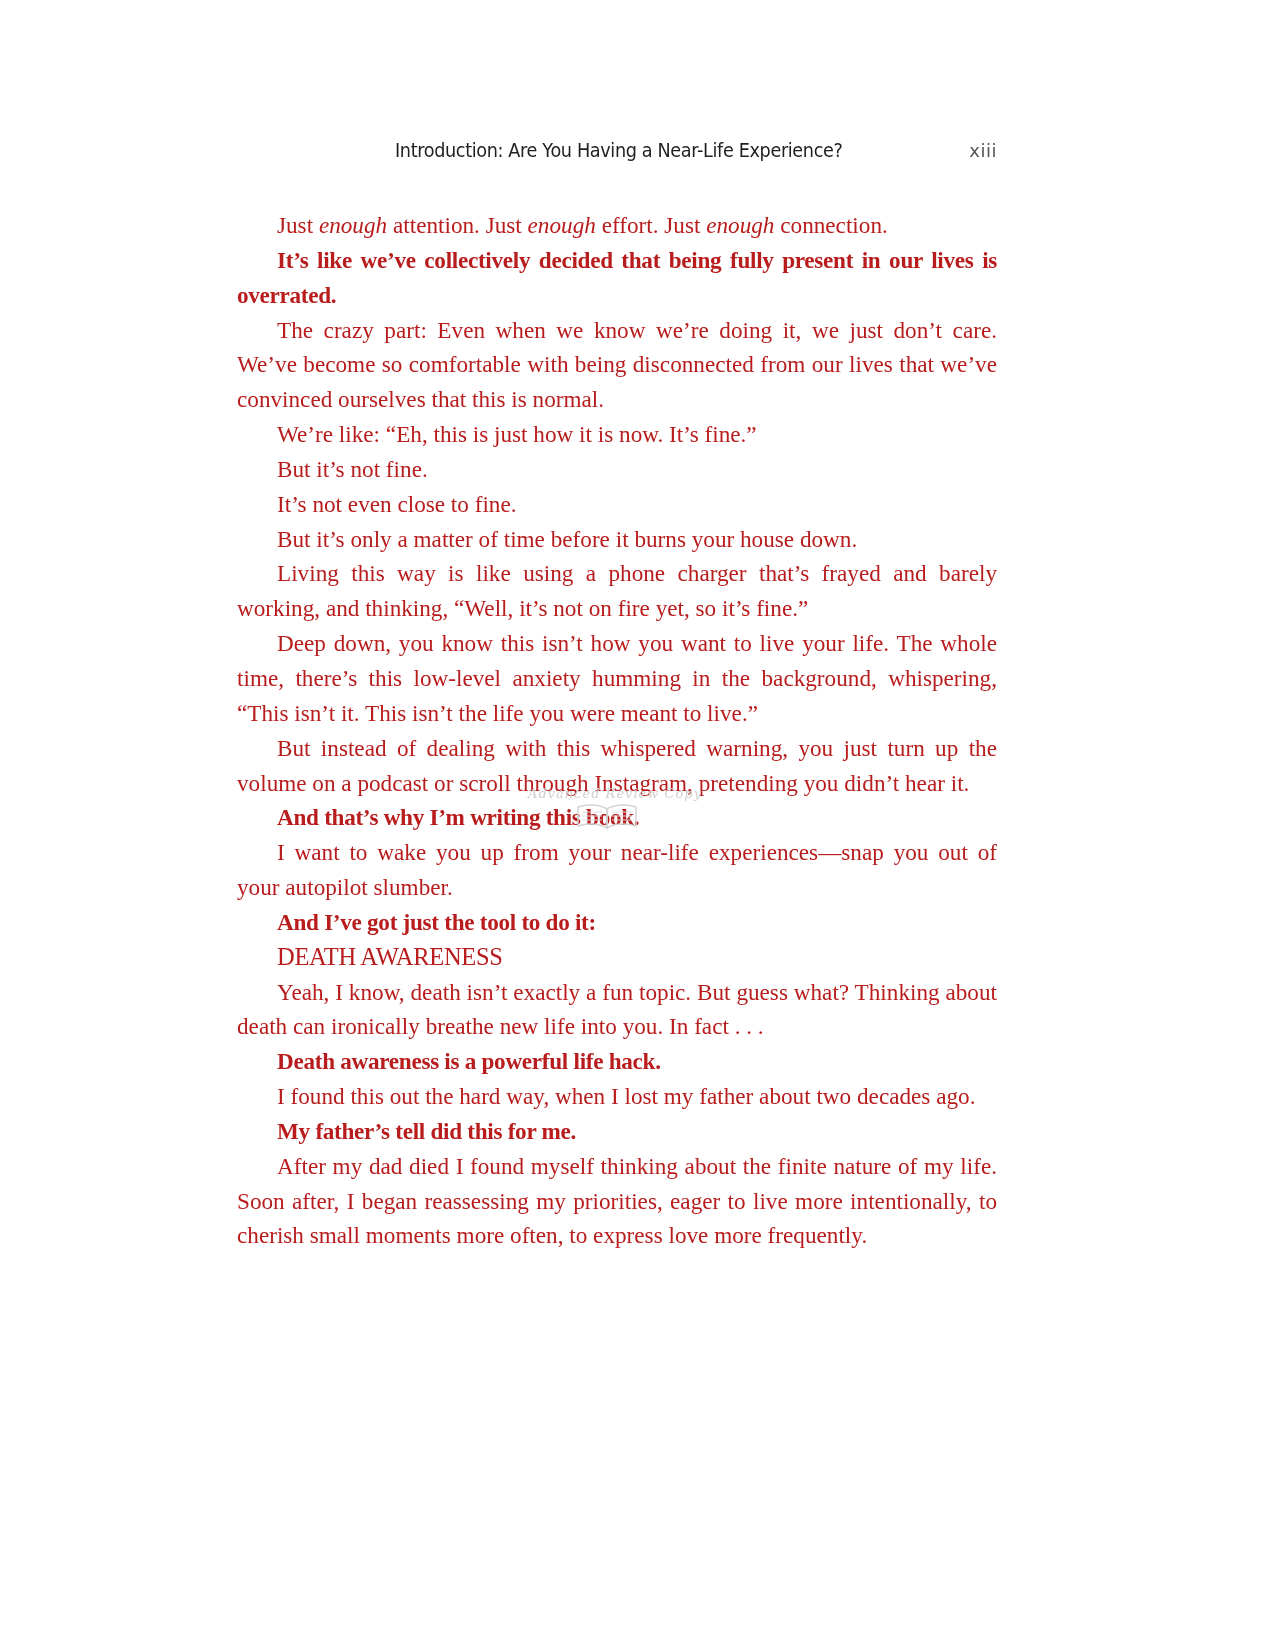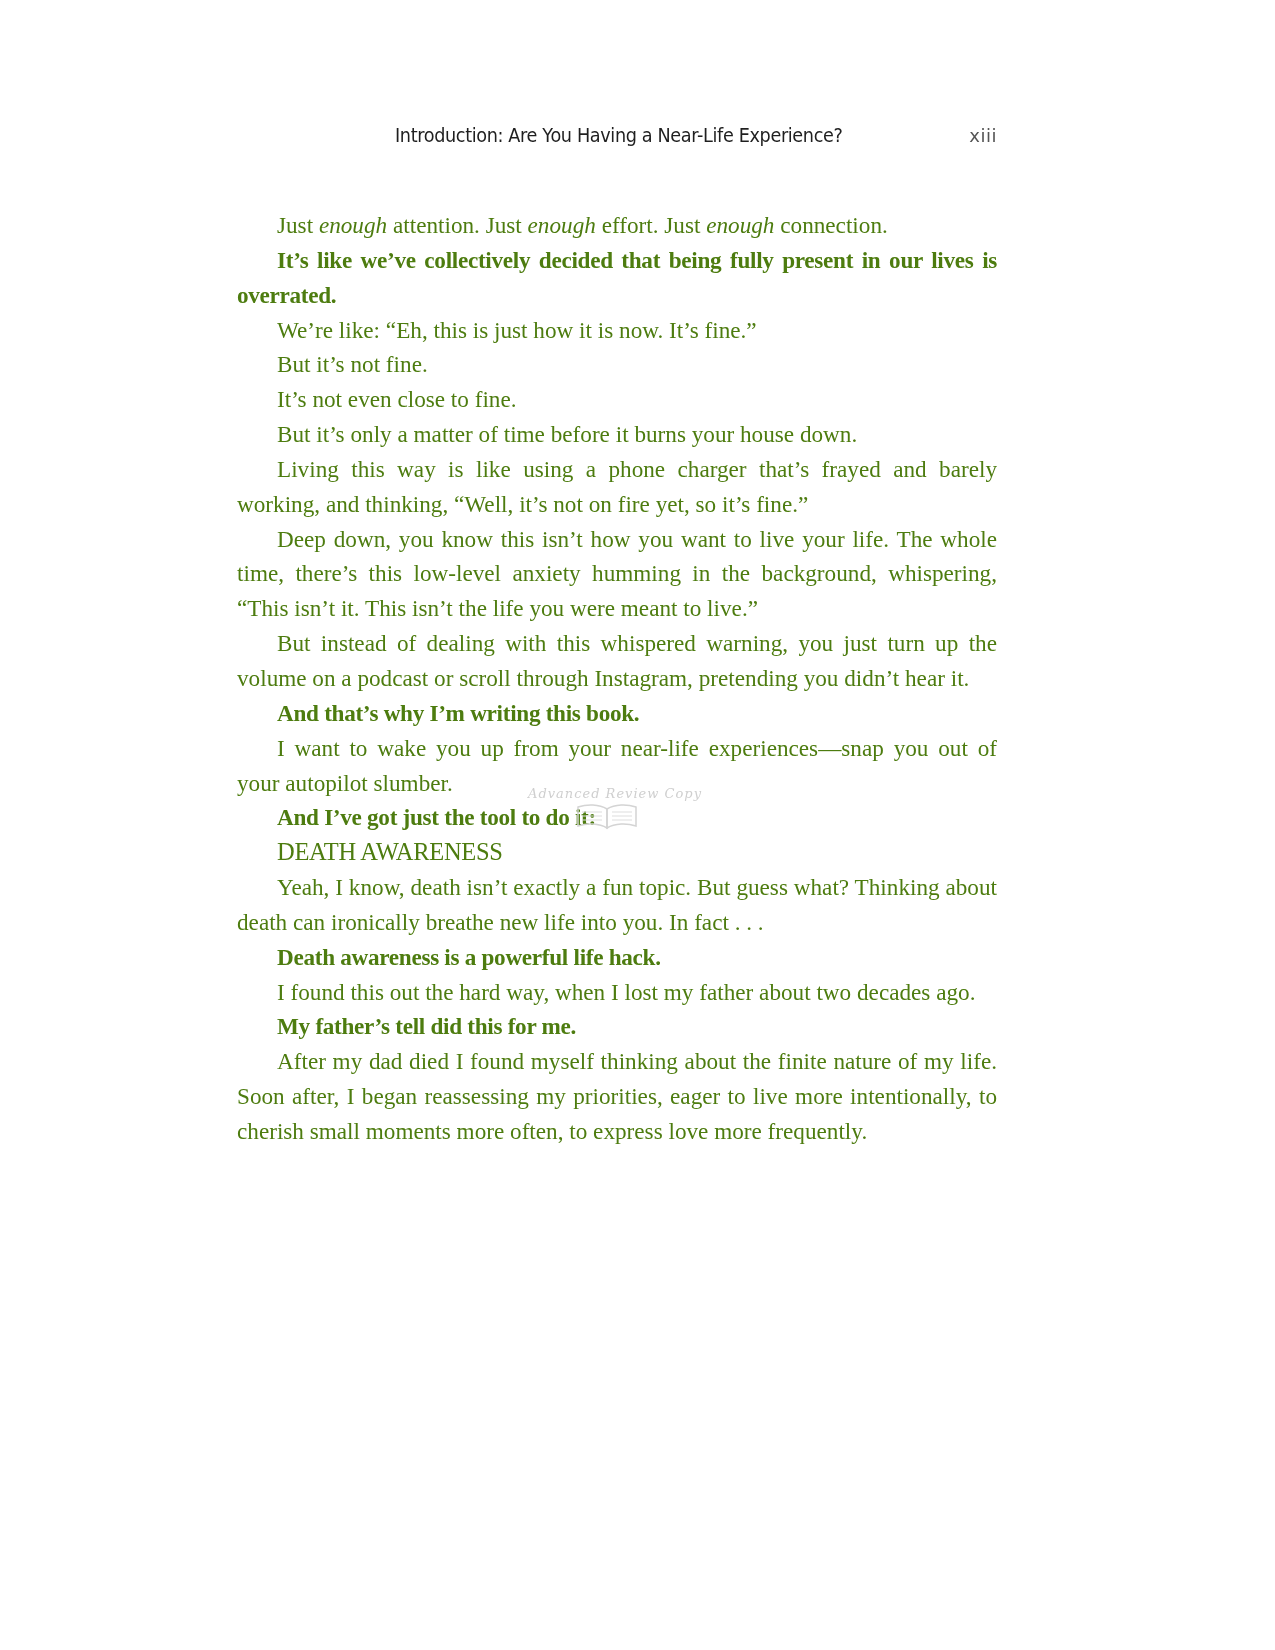--- a/index.html
+++ b/index.html
@@ -9,21 +9,21 @@
     }
     body {
       width: 1275px;
       height: 1650px;
       position: relative;
       overflow: hidden;
       color: #1e1e1e;
     }
     .running-head {
       position: absolute;
-      top: 124px;
+      top: 139px;
       left: 237px;
       width: 760px;
       height: 30px;
       font-family: "DejaVu Sans", sans-serif;
       font-size: 19px;
       letter-spacing: -0.4px;
       color: #1f1f1f;
       text-decoration: underline;
     }
     .running-head .title {
@@ -44,21 +44,21 @@
     }
     .text-block {
       position: absolute;
       top: 208px;
       left: 237px;
       width: 760px;
       font-family: "Liberation Serif", serif;
       font-size: 23.2px;
       line-height: 34.85px;
       text-align: justify;
-      color: #4d7c0f;
+      color: #b91c1c;
     }
     .text-block p {
       margin: 0;
       text-indent: 40px;
     }
     .text-block p.bold {
       font-weight: bold;
       letter-spacing: -0.3px;
     }
     .text-block p.caps {
@@ -102,20 +102,21 @@
 <header class="running-head">
   <span class="title">Introduction: Are You Having a Near-Life Experience?</span>
   <span class="folio">xiii</span>
 </header>
 
 <main class="text-block">
   <p>
     <span>Just </span><em>enough</em><span> attention. Just </span><em>enough</em><span> effort. Just </span><em>enough</em><span> connection.</span>
   </p>
   <p class="bold">It’s like we’ve collectively decided that being fully present in our lives is overrated.</p>
+  <p>The crazy part: Even when we know we’re doing it, we just don’t care. We’ve become so comfortable with being disconnected from our lives that we’ve convinced ourselves that this is normal.</p>
   <p>We’re like: “Eh, this is just how it is now. It’s fine.”</p>
   <p>But it’s not fine.</p>
   <p>It’s not even close to fine.</p>
   <p>But it’s only a matter of time before it burns your house down.</p>
   <p>Living this way is like using a phone charger that’s frayed and barely working, and thinking, “Well, it’s not on fire yet, so it’s fine.”</p>
   <p>Deep down, you know this isn’t how you want to live your life. The whole time, there’s this low-level anxiety humming in the background, whispering, “This isn’t it. This isn’t the life you were meant to live.”</p>
   <p>But instead of dealing with this whispered warning, you just turn up the volume on a podcast or scroll through Instagram, pretending you didn’t hear it.</p>
   <p class="bold">And that’s why I’m writing this book.</p>
   <p>I want to wake you up from your near-life experiences—snap you out of your autopilot slumber.</p>
   <p class="bold">And I’ve got just the tool to do it:</p>

